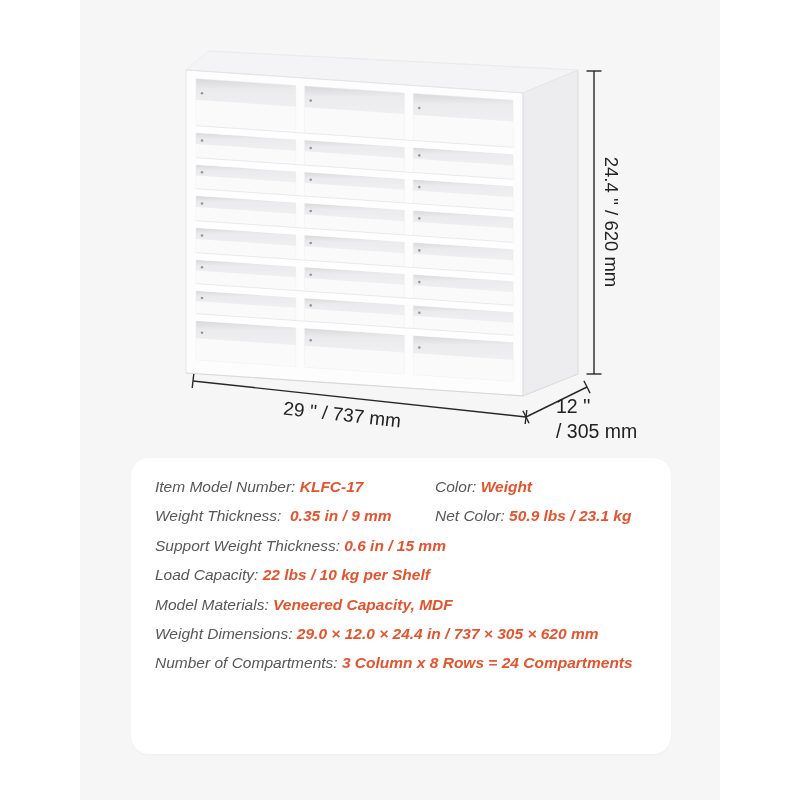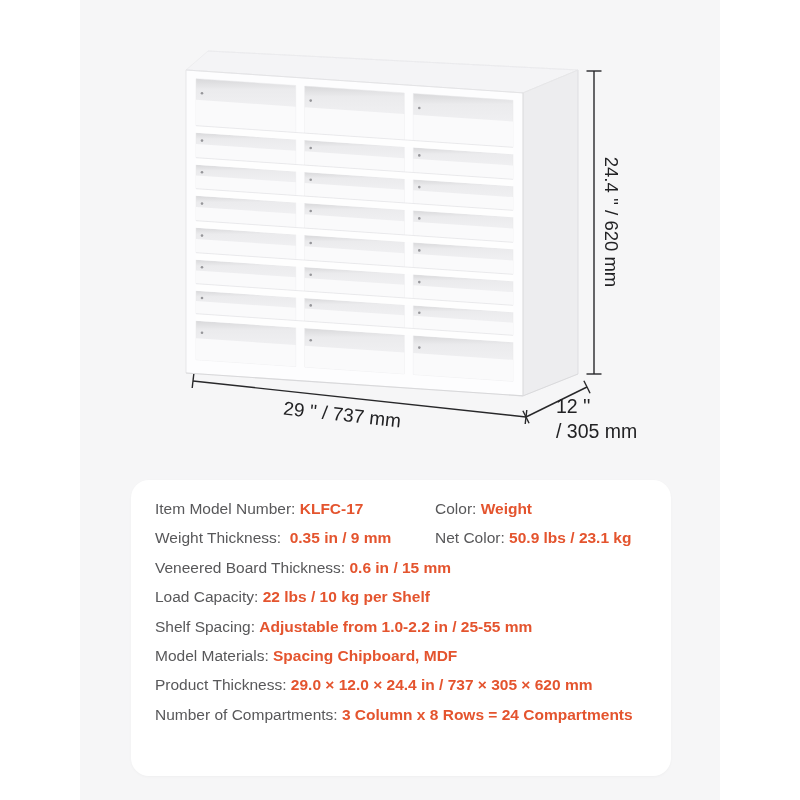--- a/index.html
+++ b/index.html
@@ -1,22 +1,22 @@
 <!DOCTYPE html>
 <html><head>
 <meta charset="utf-8">
 <style>
   html,body{margin:0;padding:0;width:800px;height:800px;background:#ffffff;overflow:hidden;
             font-family:"Liberation Sans",sans-serif;position:relative;}
   .canvas{position:absolute;left:80px;top:0;width:640px;height:800px;background:#f6f6f7;}
   svg.scene{position:absolute;left:0;top:0;display:block;}
   .dim-text{fill:#222224;}
-  .spec-panel{position:absolute;left:131px;top:480px;width:540px;height:296px;background:#ffffff;
+  .spec-panel{position:absolute;left:131px;top:458px;width:540px;height:296px;background:#ffffff;
               border-radius:18px;box-sizing:border-box;padding:14px 0 0 24px;
-              box-shadow:0 1px 3px rgba(0,0,0,0.03);}
+              box-shadow:0 1px 3px rgba(0,0,0,0.03);font-style:italic;}
   .spec-row{position:relative;line-height:29.4px;font-size:15.5px;color:#58585a;}
   .spec-row span{white-space:pre-wrap;}
   .lbl{color:#58585a;font-weight:400;}
   .val{color:#e4542e;font-weight:700;}
   .rightcol{position:absolute;left:280px;top:0;}
 </style>
 </head>
 <body>
 
 <div class="canvas"></div>
@@ -149,19 +149,18 @@
 
   <text class="dim-text" x="342" y="421" text-anchor="middle" font-size="19" transform="rotate(6.3 342 416)">29 '' / 737 mm</text>
 
   <text class="dim-text" x="556" y="413" font-size="19.5">12 ''</text>
   <text class="dim-text" x="556" y="438" font-size="19.5">/ 305 mm</text>
 </svg>
 
 <div class="spec-panel">
   <div class="spec-row"><span class="lbl">Item Model Number: </span><span class="val">KLFC-17</span><span class="rightcol"><span class="lbl">Color: </span><span class="val">Weight</span></span></div>
   <div class="spec-row"><span class="lbl">Weight Thickness: </span><span class="val"> 0.35 in / 9 mm</span><span class="rightcol"><span class="lbl">Net Color: </span><span class="val">50.9 lbs / 23.1 kg</span></span></div>
-  <div class="spec-row"><span class="lbl">Veneered Board Thickness: </span><span class="val">0.6 in / 15 mm</span></div>
+  <div class="spec-row"><span class="lbl">Support Weight Thickness: </span><span class="val">0.6 in / 15 mm</span></div>
   <div class="spec-row"><span class="lbl">Load Capacity: </span><span class="val">22 lbs / 10 kg per Shelf</span></div>
-  <div class="spec-row"><span class="lbl">Shelf Spacing: </span><span class="val">Adjustable from 1.0-2.2 in / 25-55 mm</span></div>
-  <div class="spec-row"><span class="lbl">Model Materials: </span><span class="val">Spacing Chipboard, MDF</span></div>
-  <div class="spec-row"><span class="lbl">Product Thickness: </span><span class="val">29.0 × 12.0 × 24.4 in / 737 × 305 × 620 mm</span></div>
+  <div class="spec-row"><span class="lbl">Model Materials: </span><span class="val">Veneered Capacity, MDF</span></div>
+  <div class="spec-row"><span class="lbl">Weight Dimensions: </span><span class="val">29.0 × 12.0 × 24.4 in / 737 × 305 × 620 mm</span></div>
   <div class="spec-row"><span class="lbl">Number of Compartments: </span><span class="val">3 Column x 8 Rows = 24 Compartments</span></div>
 </div>
 
 </body></html>

